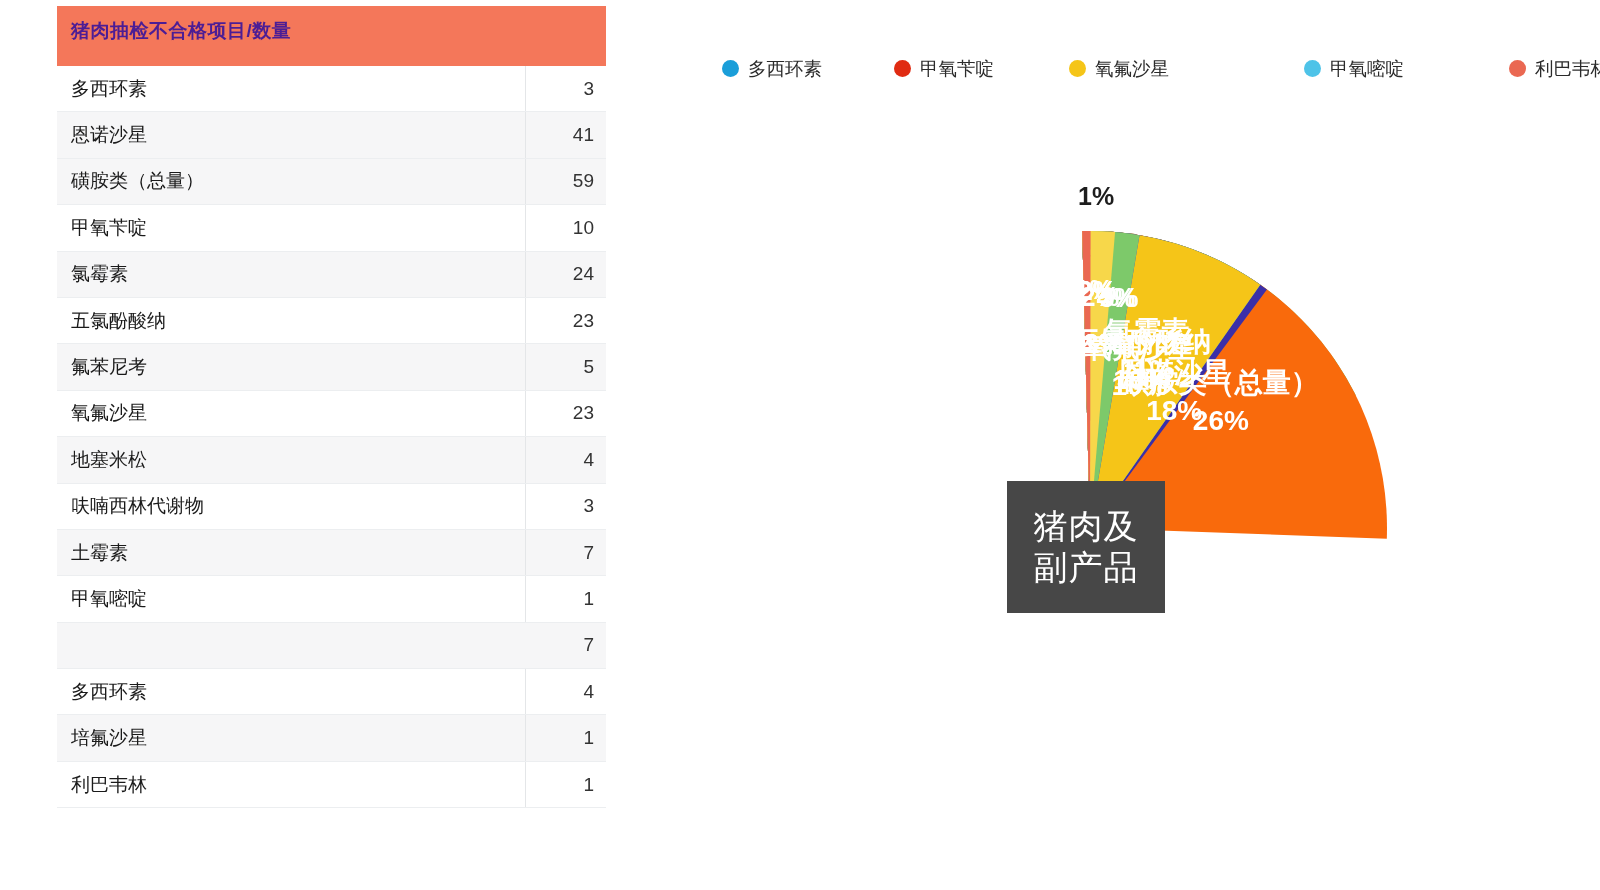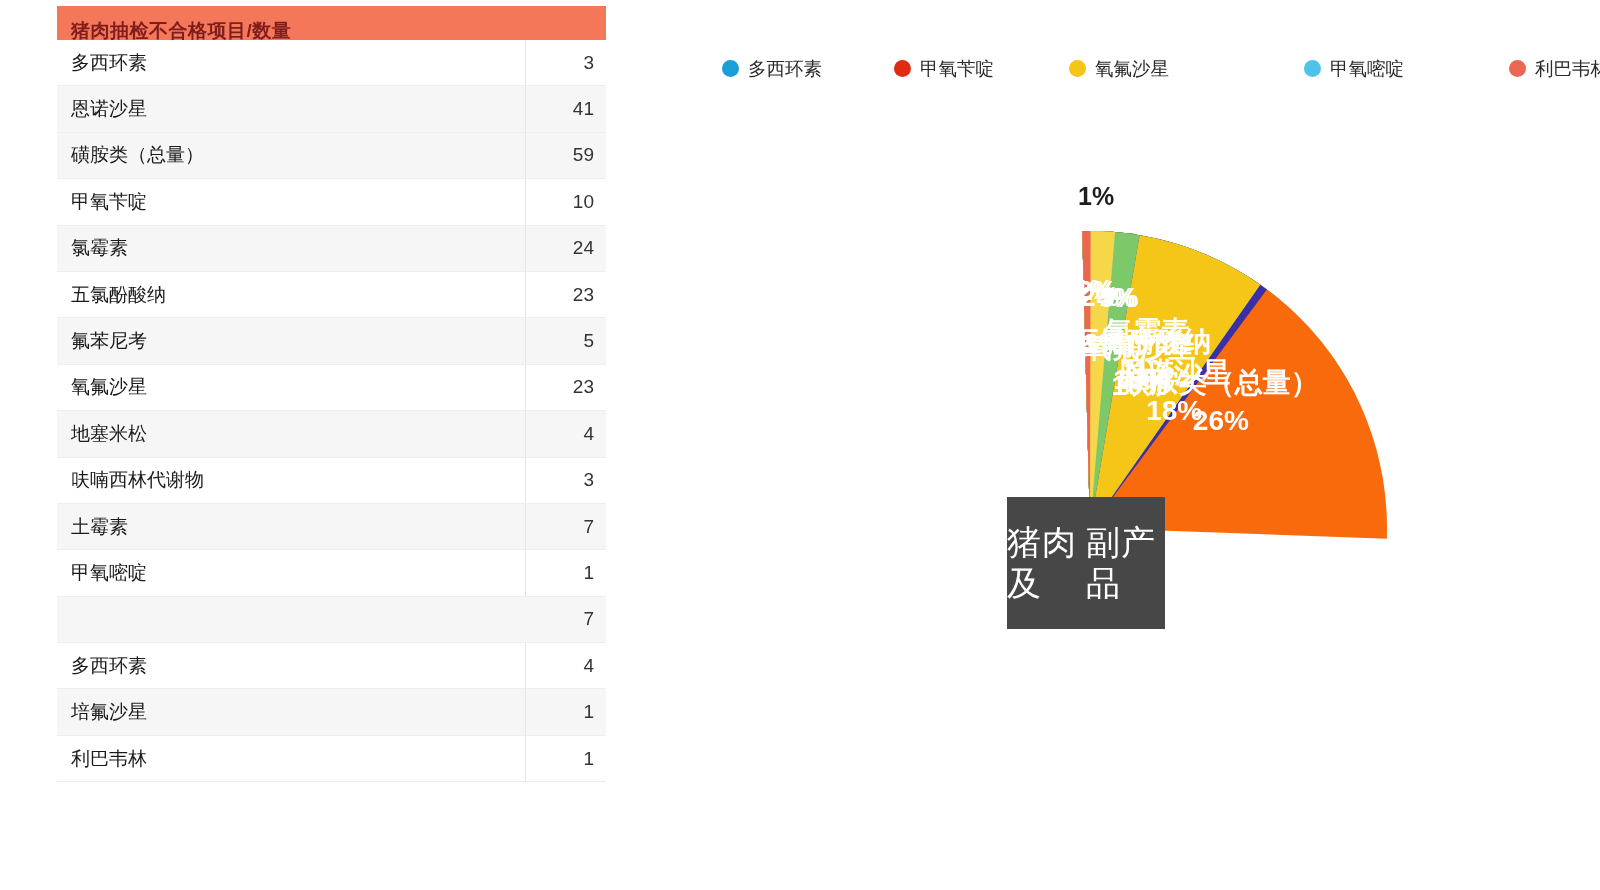--- a/index.html
+++ b/index.html
@@ -10,27 +10,27 @@
     overflow:hidden;
     position:relative;
   }
 
   
   #table-panel{
     position:absolute; left:57px; top:6px; width:549px;
   }
   #table-title{
     background:#f4775a;
-    color:#7f1d1d;
+    color:#4c1d95;
     font-size:19px;
     font-weight:bold;
     padding:12px 0 13px 14px;
     letter-spacing:.5px;
     box-sizing:border-box;
-    height:34px;
+    height:60px;
   }
   .trow{
     display:flex;
     align-items:center;
     height:46.4px;
     border-bottom:1px solid #eceef0;
     box-sizing:border-box;
   }
   .trow.odd{background:#ffffff;}
   .trow.even{background:#f6f6f7;}
@@ -80,28 +80,27 @@
     font-family:"Liberation Sans","DejaVu Sans",sans-serif;
     fill:#ffffff;
     text-anchor:middle;
     font-weight:bold;
   }
   #center-box{
     position:absolute;
     left:1007px; top:481px;
     width:158px;height:132px;
     background:#474747;
-    display:flex;flex-direction:row;
+    display:flex;flex-direction:column;
     align-items:center;justify-content:center;
     color:#ffffff;
     font-size:34px;
     line-height:1.22;
     font-weight:500;
     letter-spacing:1px;
-    margin-top:16px;
   }
   #center-box span{display:block;}
   .outside-pct{
     position:absolute;
     font-size:25px;
     font-weight:bold;
     color:#1d1d1d;
   }
 </style>
 </head>

